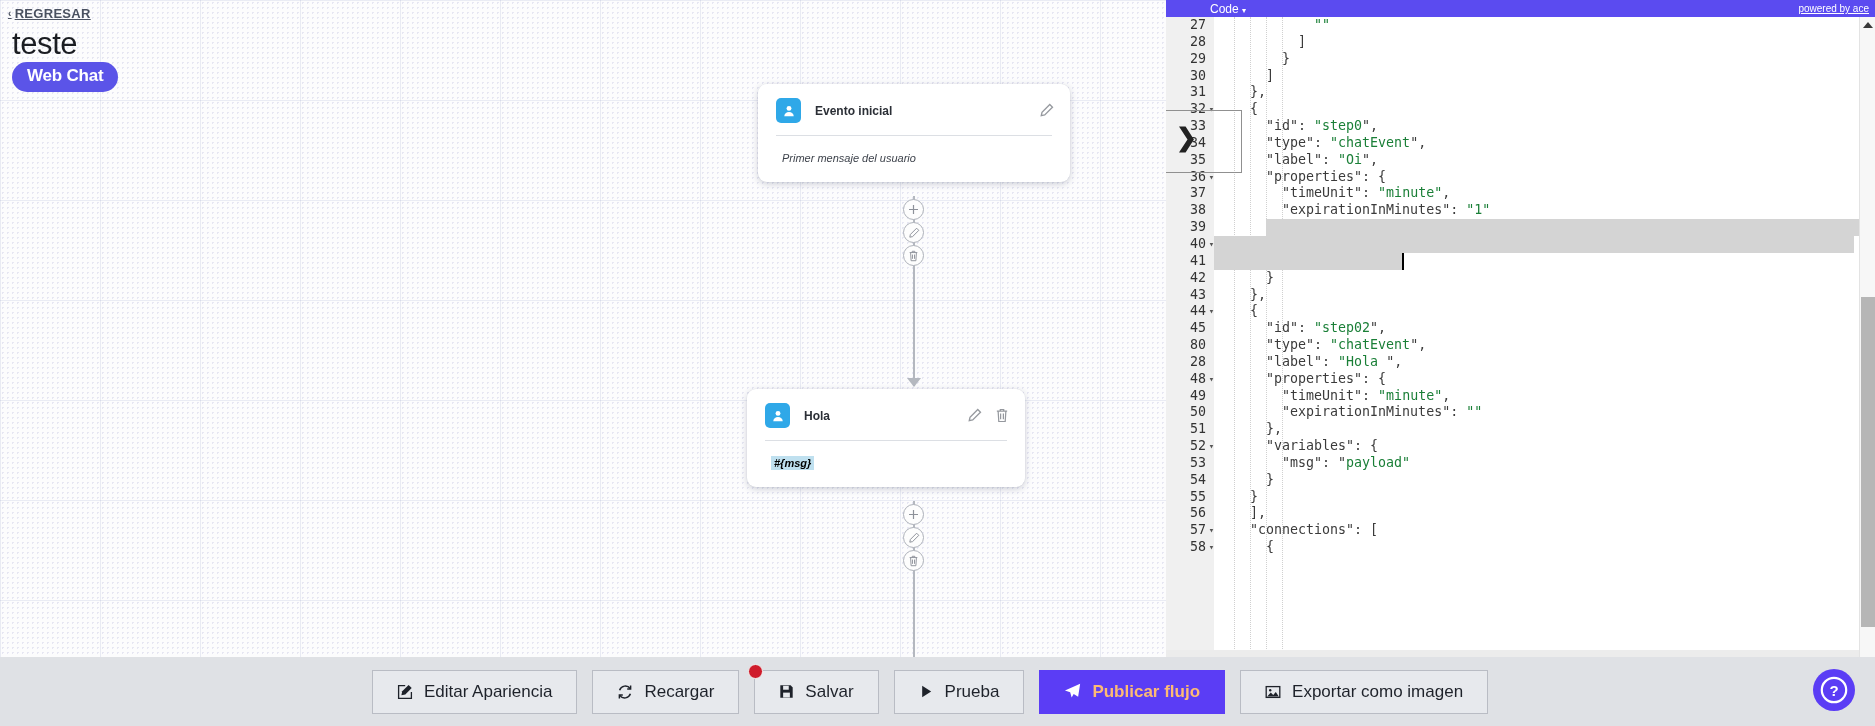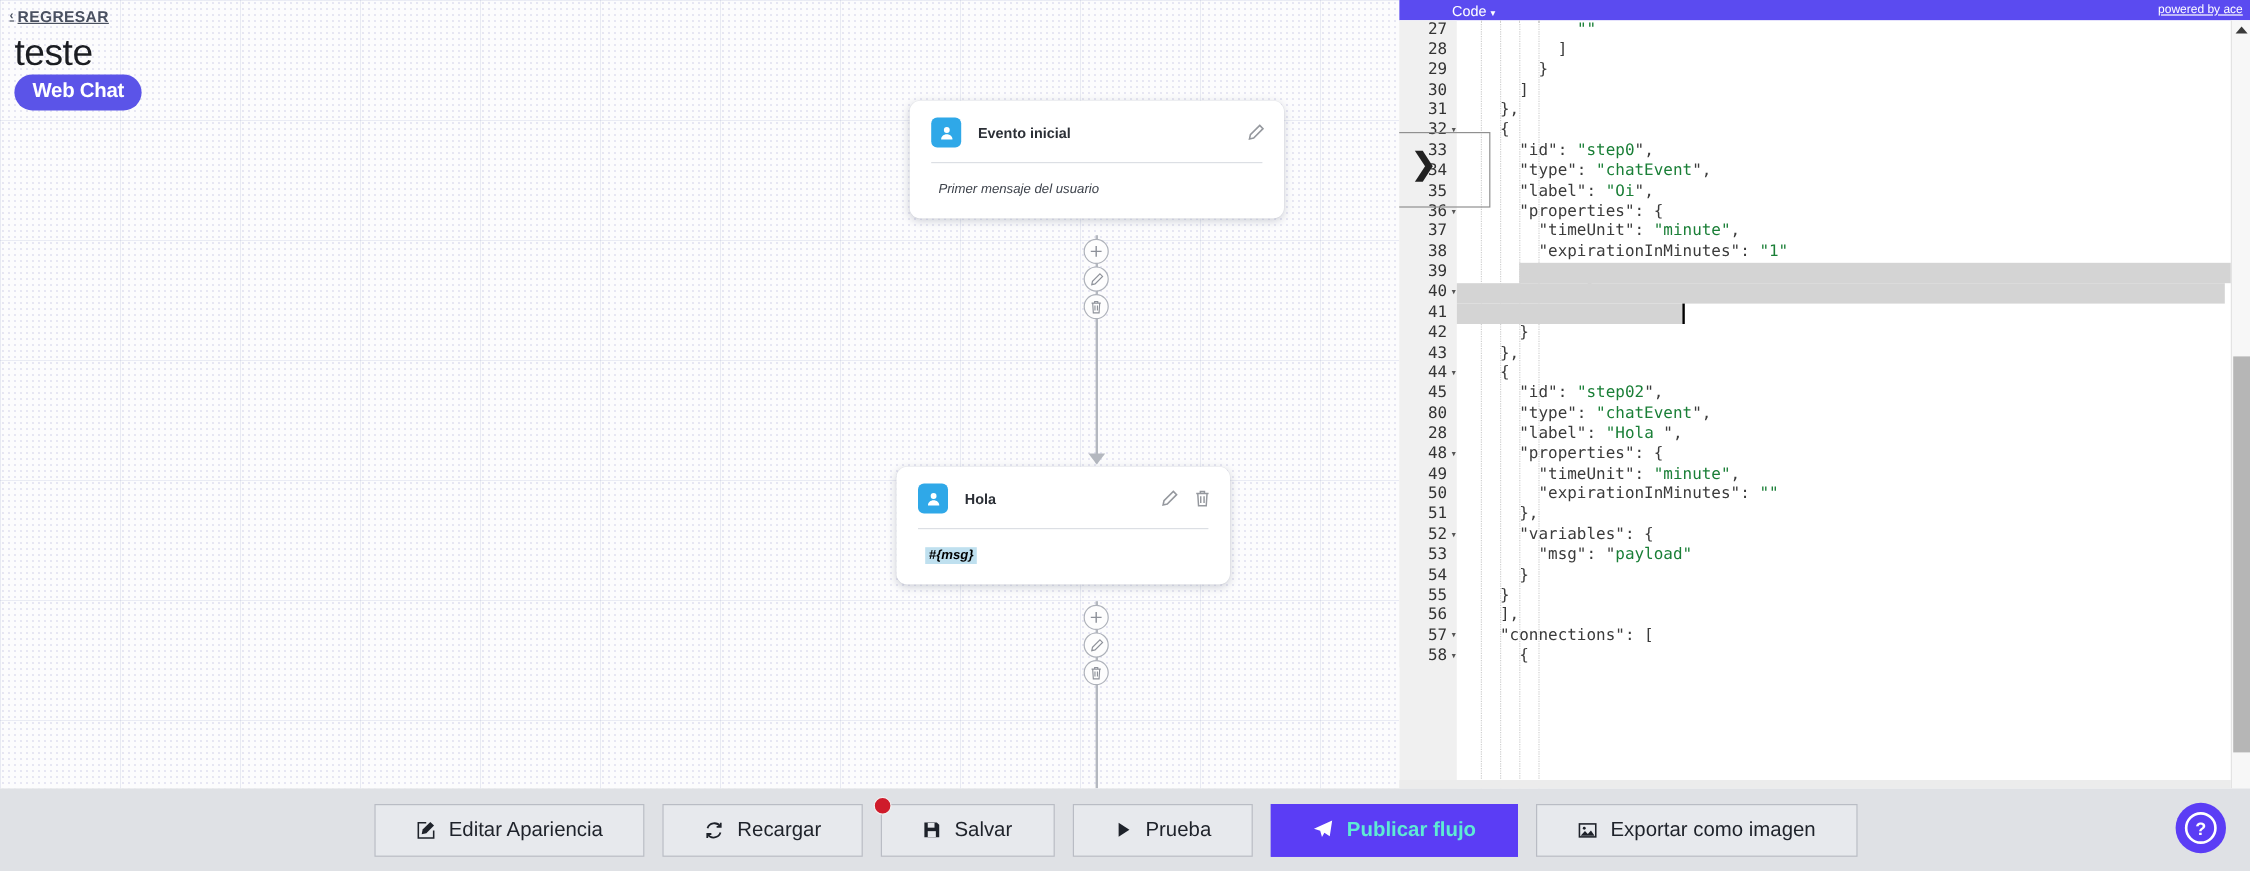--- a/index.html
+++ b/index.html
@@ -197,29 +197,29 @@
     width: 1875px; height: 69px;
     background: #dfe1e5;
     display: flex; align-items: center; justify-content: center;
     gap: 0;
   }
   .tb-btn {
     position: relative;
     height: 44px; min-width: 120px;
     background: #e7e9ed; border: 1px solid #b9bcc4;
     display: flex; align-items: center; justify-content: center;
-    gap: 11px; padding: 0 34px;
+    gap: 11px; padding: 0 24px;
     font-size: 17px; color: #1e222a;
     cursor: pointer;
     margin-right: 15px;
   }
   .tb-btn:last-of-type { margin-right: 0; }
   .tb-btn.primary {
     background: #5b3df5; border-color: #5b3df5;
-    color: #5eead4; font-weight: 700;
+    color: #fdba74; font-weight: 700;
   }
   .tb-dot {
     position: absolute; top: -7px; left: -7px;
     width: 15px; height: 15px; border-radius: 50%;
     background: #cf1b2b; border: 1px solid #f1f1f1;
   }
   .help-fab {
     position: absolute; right: 20px; top: 12px;
     width: 42px; height: 42px; border-radius: 50%;
     background: #5b3df5; color: #fff;

